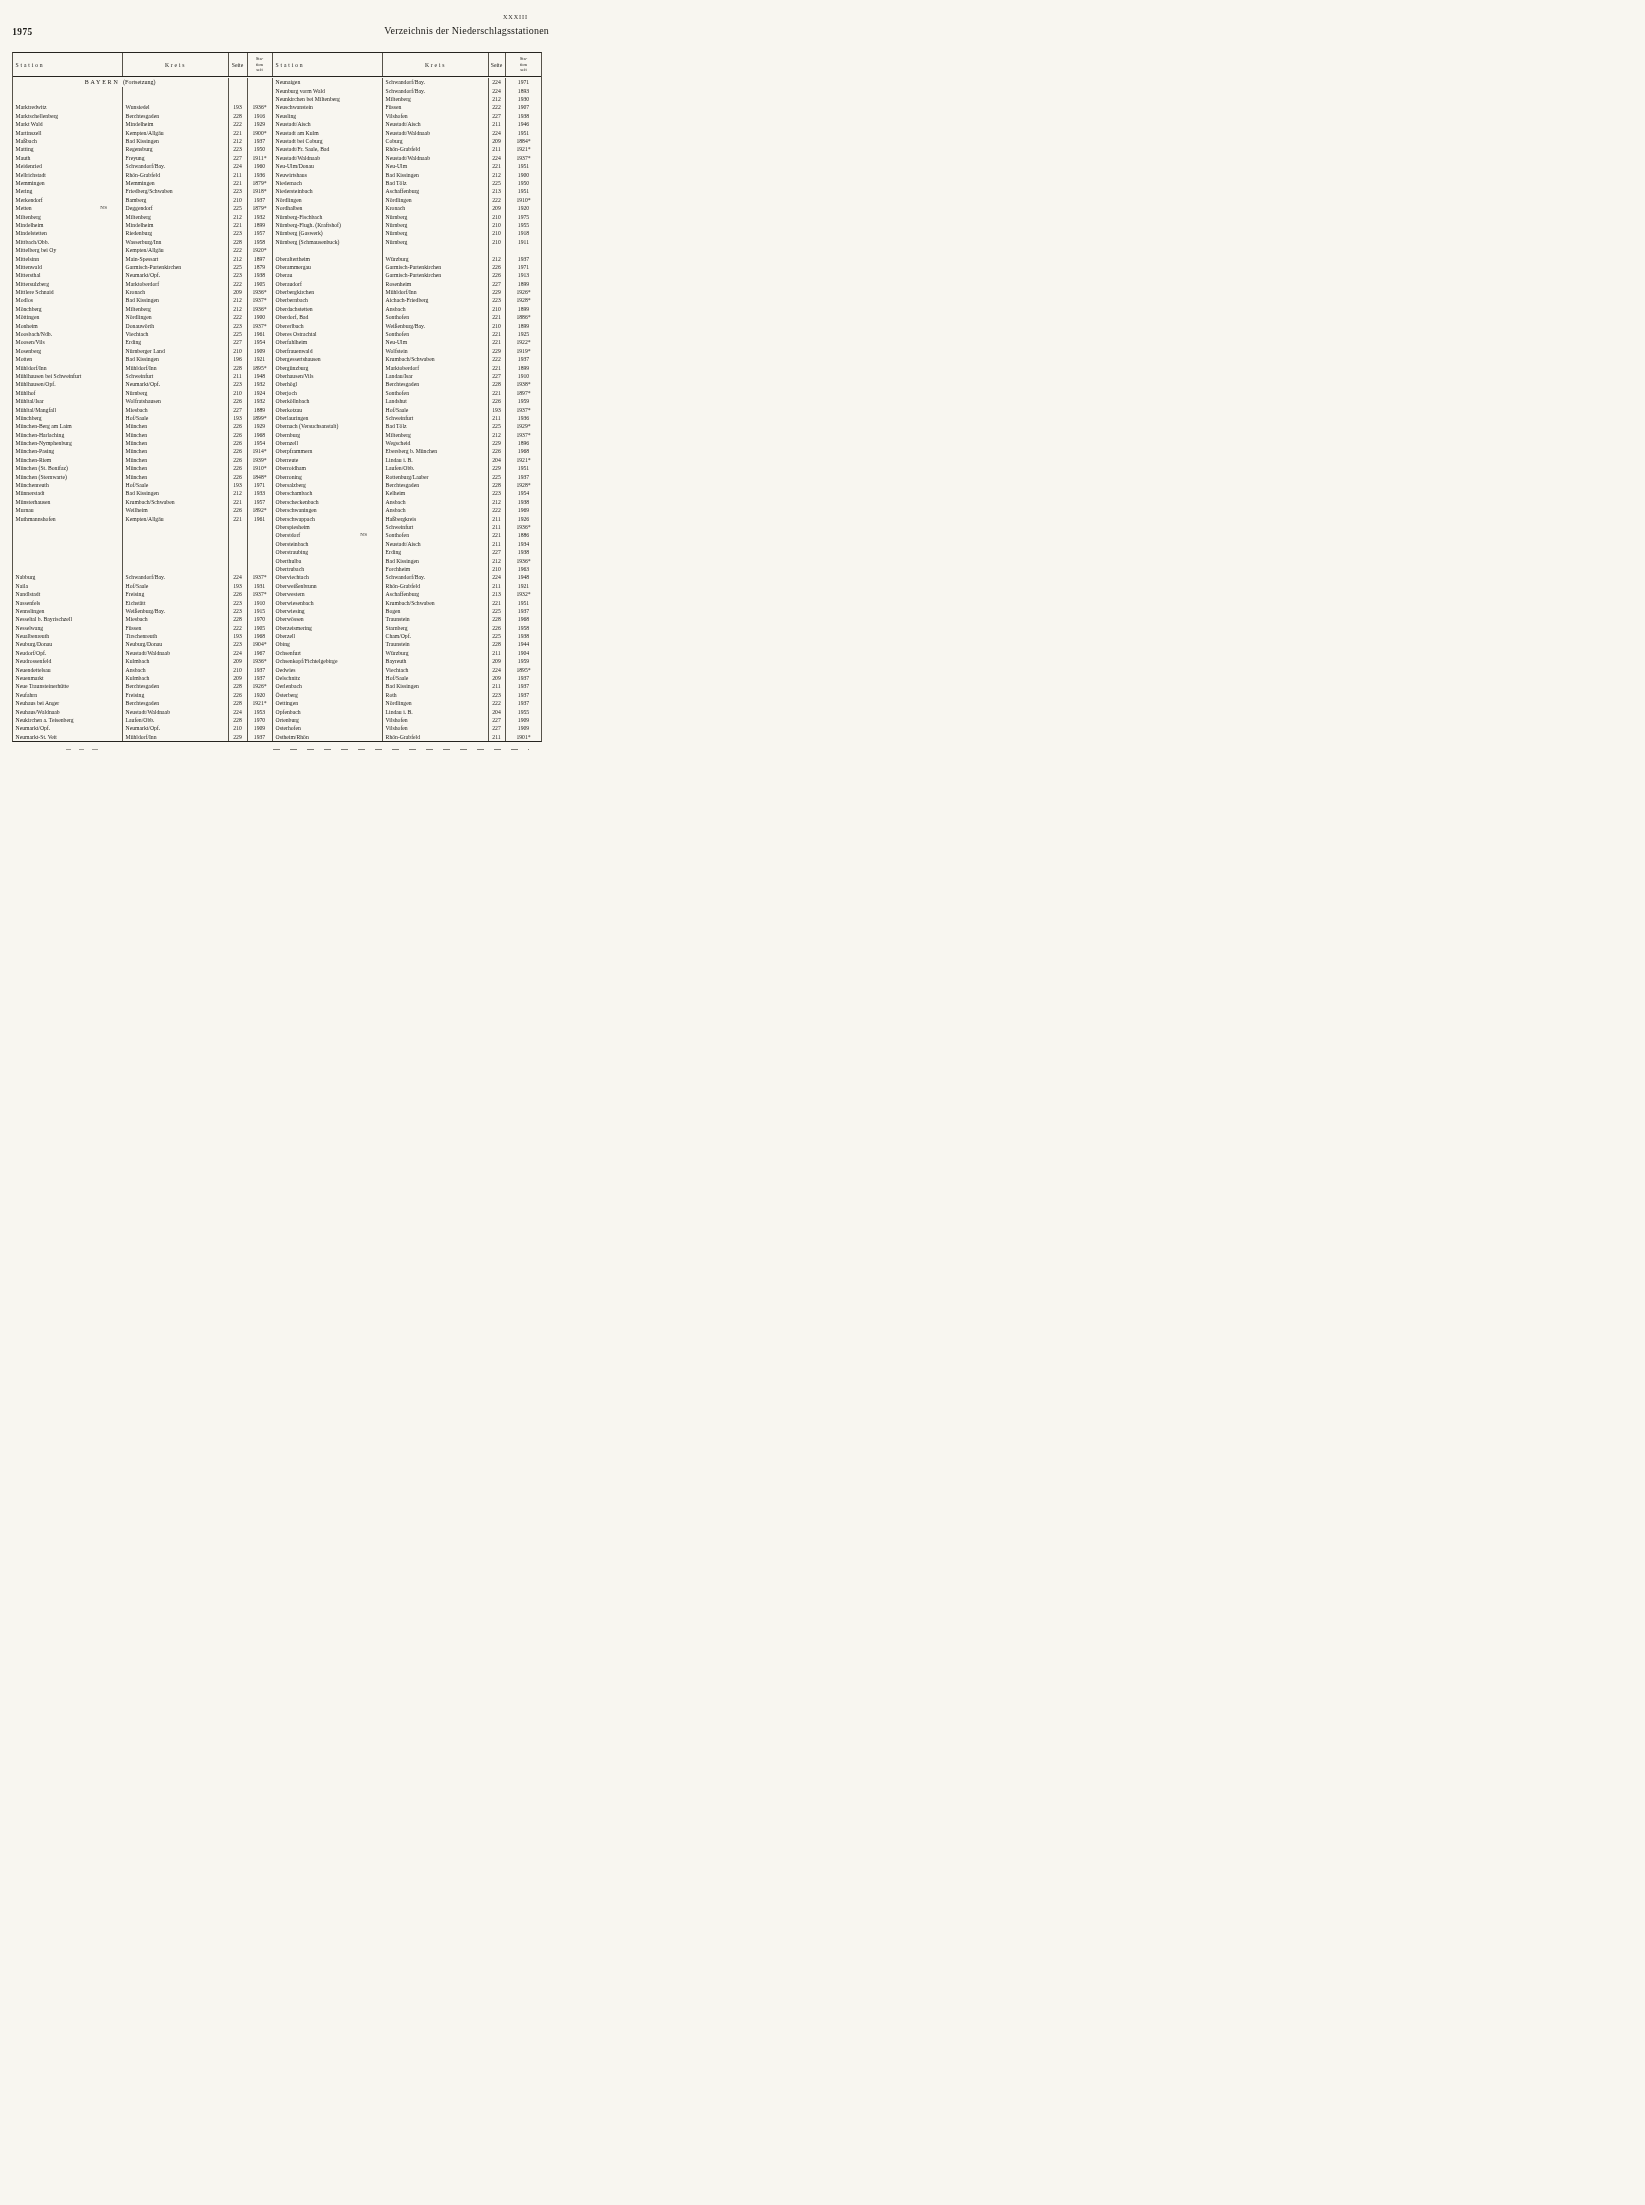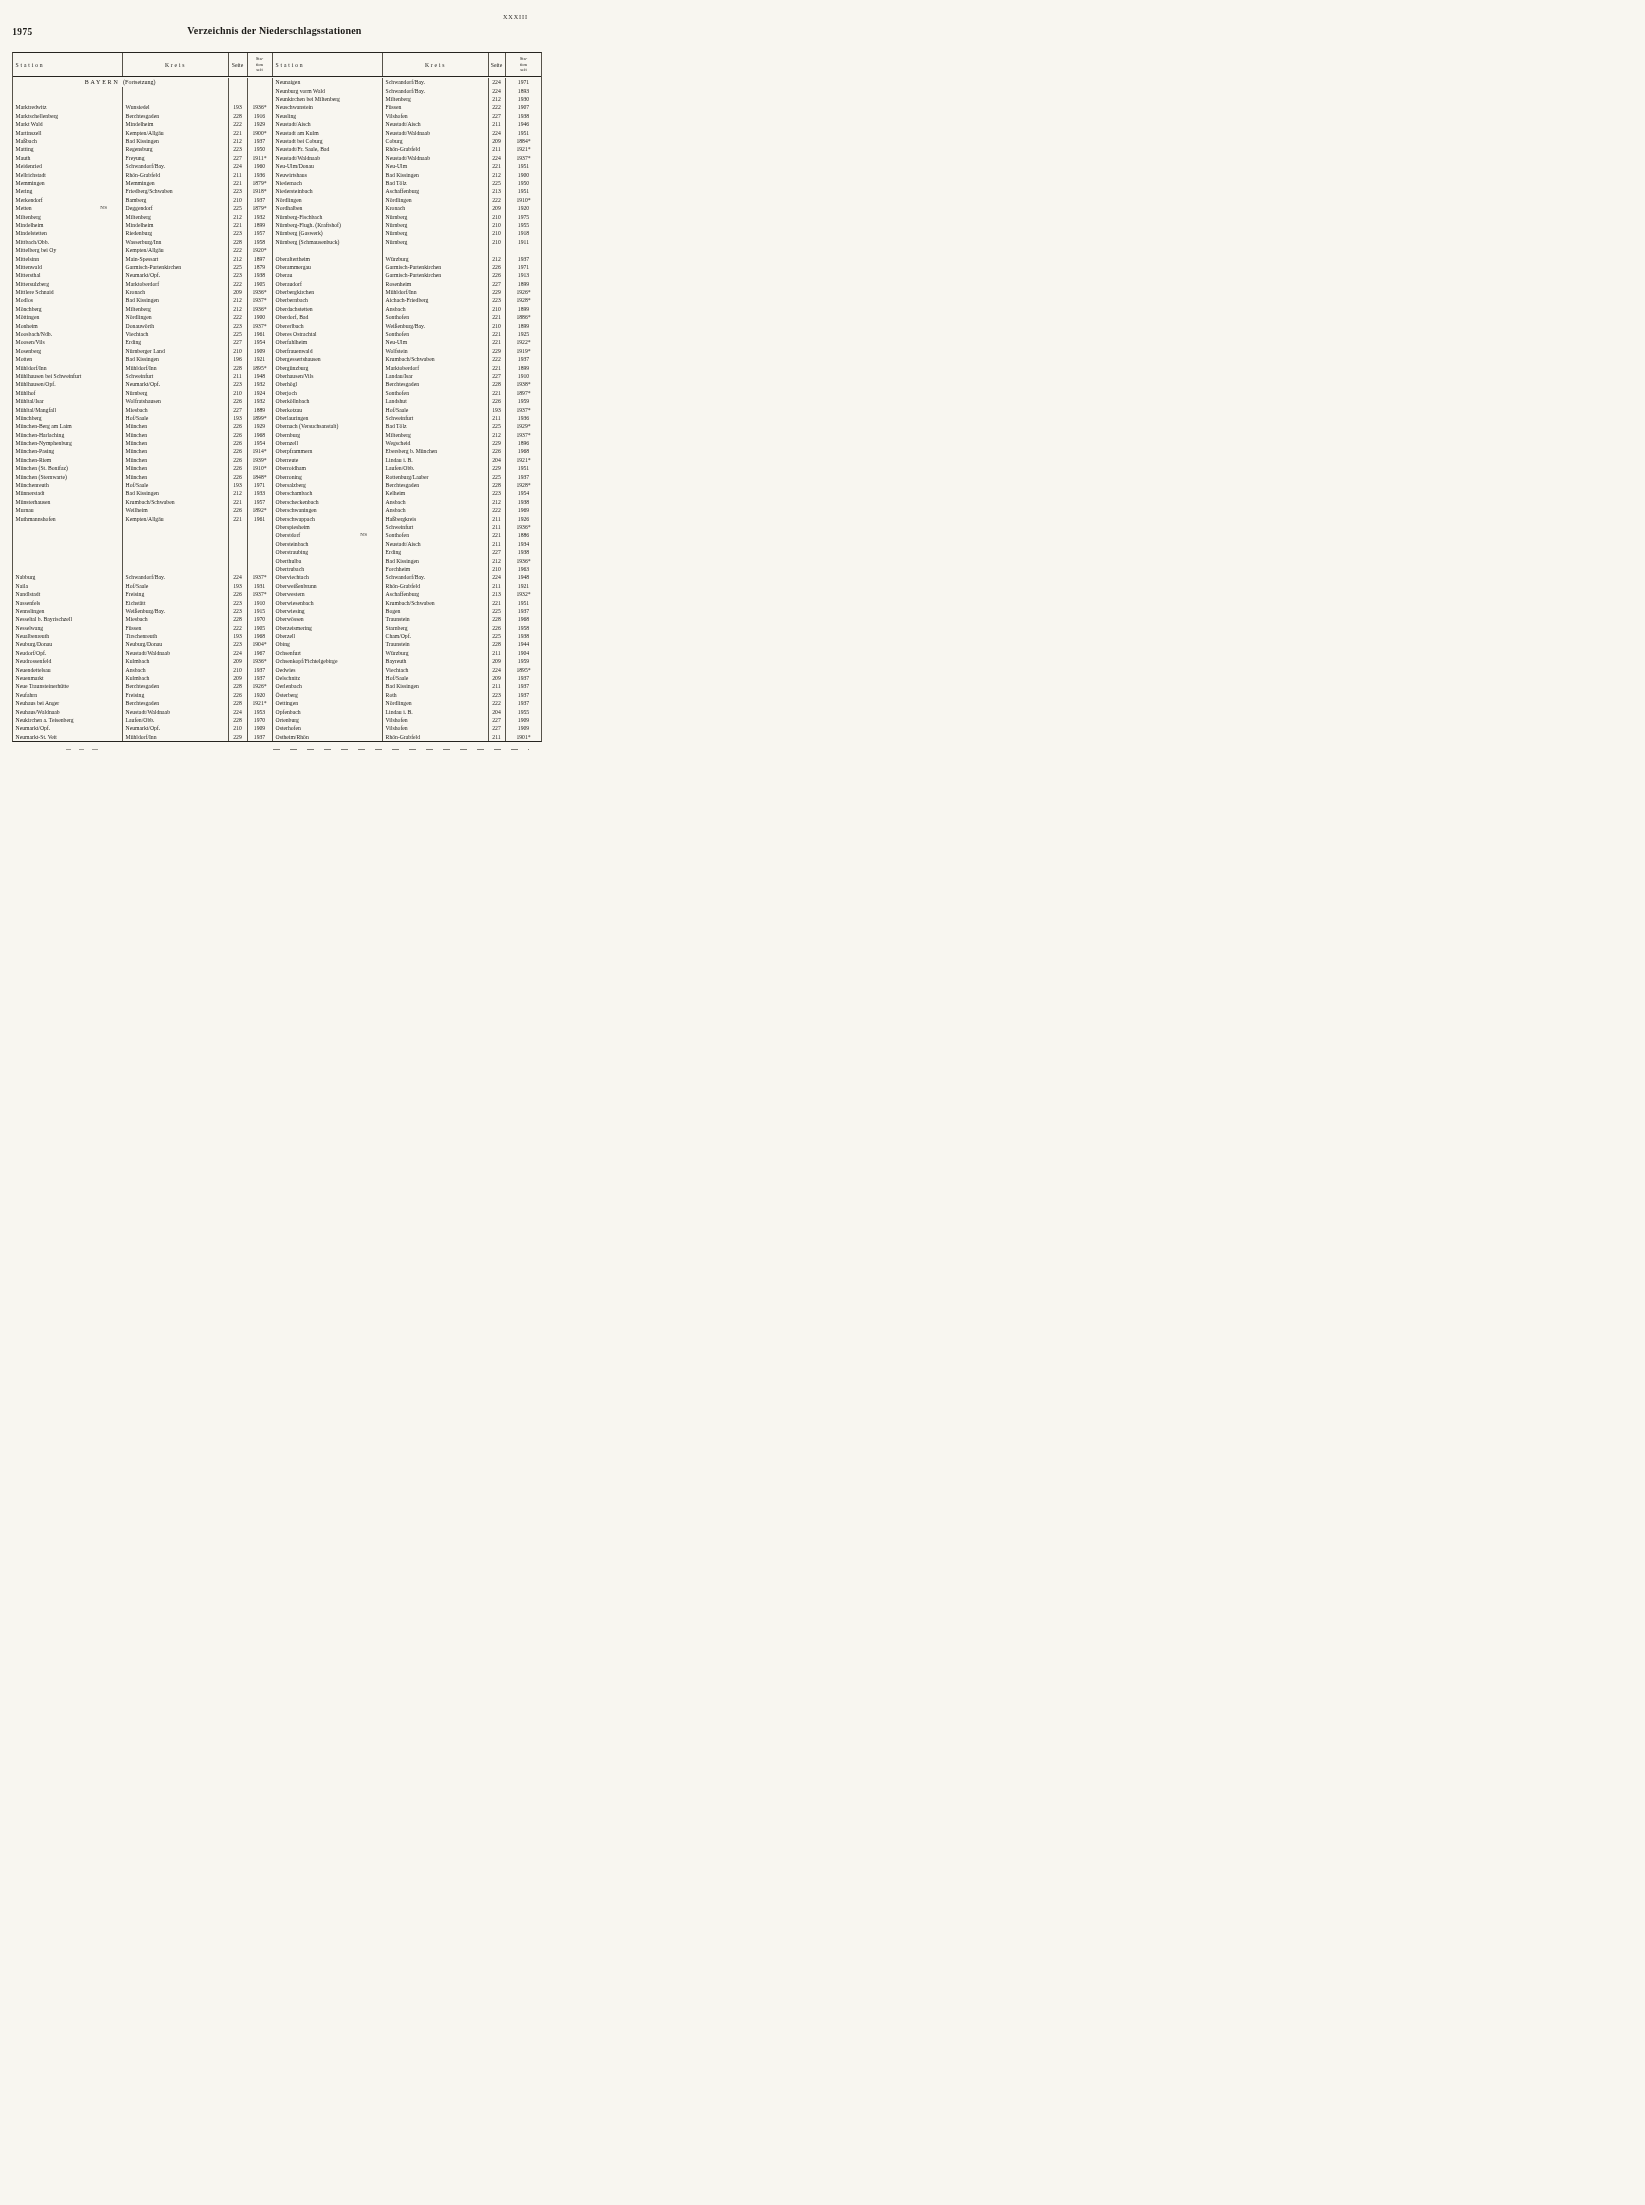--- a/index.html
+++ b/index.html
@@ -15,21 +15,21 @@
   .corner {
     position: absolute; top: 13.2px; right: 21px;
     font-size: 6.2px; letter-spacing: 0.9px; color: #2e2c28;
   }
   .year {
     position: absolute; top: 26.5px; left: 12.3px;
     font-size: 9.3px; font-weight: bold; letter-spacing: 0.4px;
   }
   .title {
     position: absolute; top: 25px; left: 0; width: 100%;
-    text-align: center; font-size: 10px; font-weight: bold; letter-spacing: 0.2px;
+    text-align: right; font-size: 10px; font-weight: normal; letter-spacing: 0.2px;
   }
   .ptable {
     position: absolute; left: 11.5px; top: 52px; width: 530px;
     border-top: 0.9px solid #26241f;
     border-bottom: 0.9px solid #26241f;
     border-left: 0.4px solid #57534a;
     border-right: 0.4px solid #57534a;
     background: transparent;
   }
   .thead { display: flex; border-bottom: 0.9px solid #26241f; }

